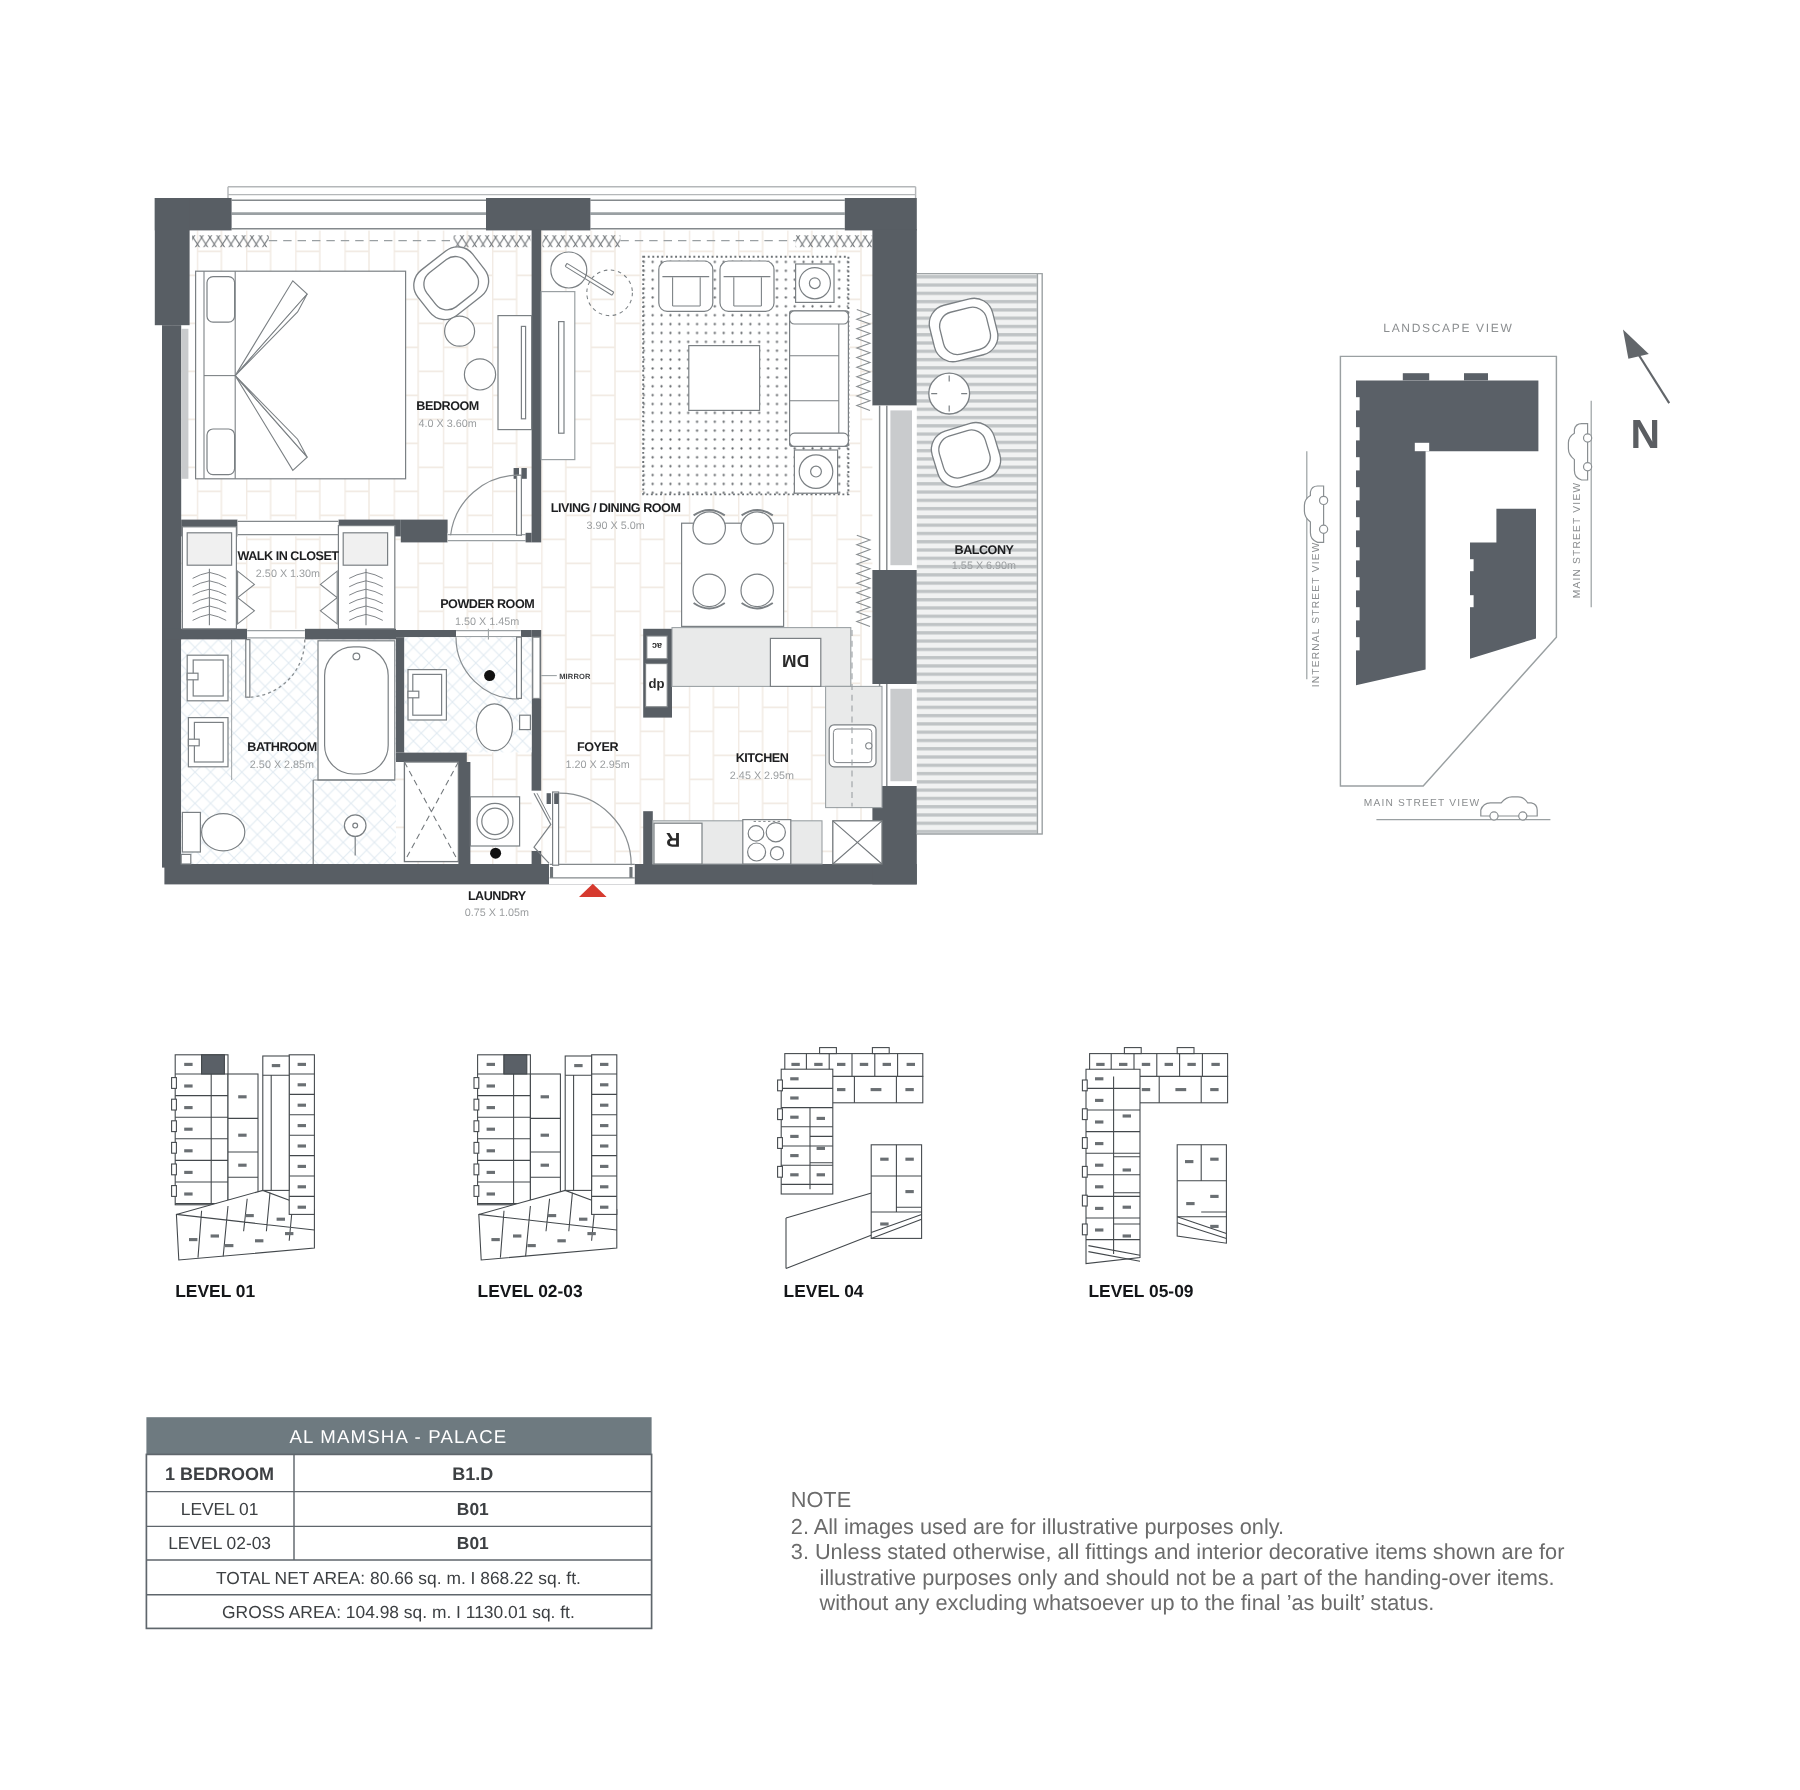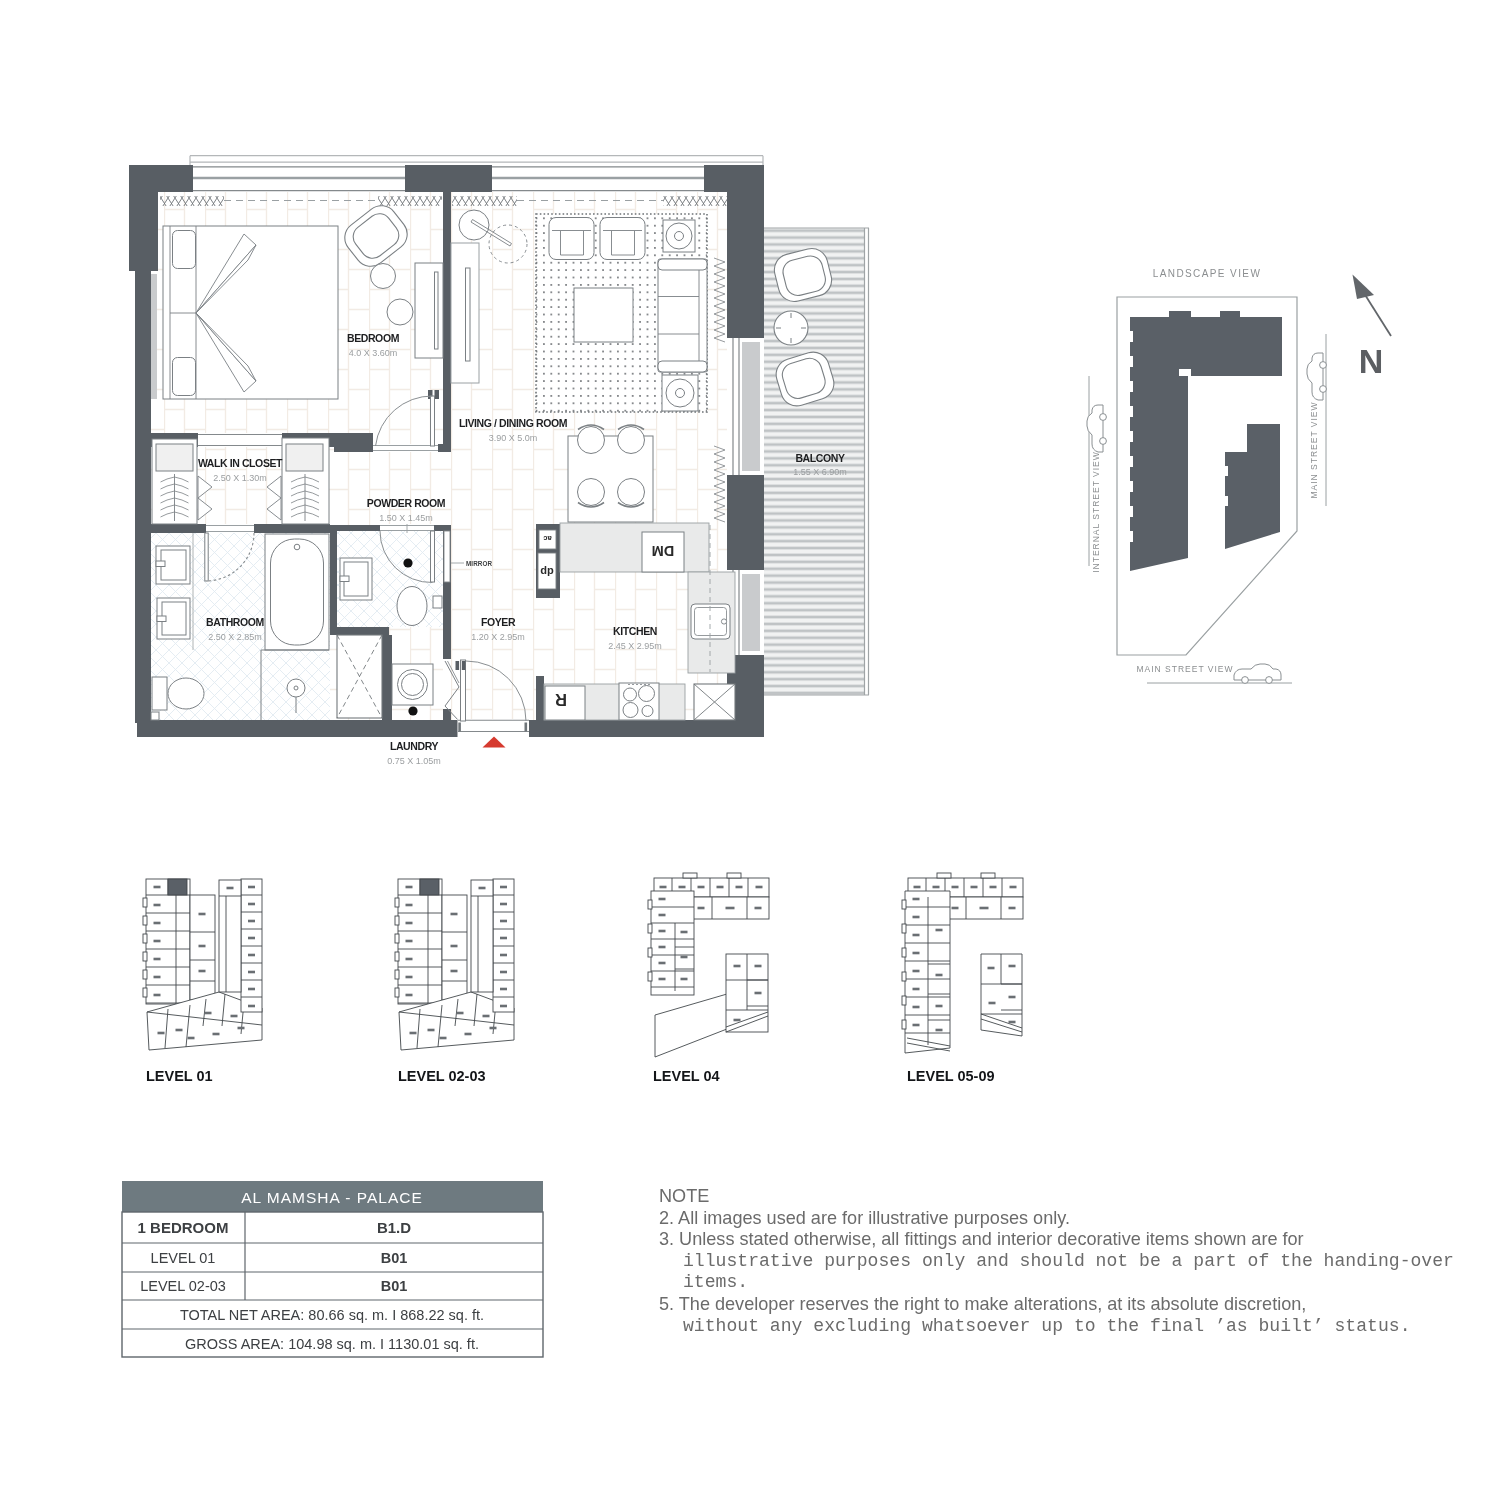--- a/index.html
+++ b/index.html
@@ -1,20 +1,20 @@
 <!DOCTYPE html>
 <html><head>
 <meta charset="utf-8">
 <style>
   html,body{margin:0;padding:0;background:#fff;}
   #page{position:relative;width:1500px;height:1492px;background:#fff;overflow:hidden;
         font-family:"Liberation Sans", sans-serif;}
   svg text{font-family:"Liberation Sans", sans-serif;}
-  .note{position:absolute;left:659px;top:1186px;color:#6b6b6b;font-size:18.1px;line-height:21.6px;}
-  .note .c{margin-left:24px;font-family:Liberation Mono, monospace;}
+  .note{position:absolute;left:659px;top:1240px;color:#6b6b6b;font-size:18.1px;line-height:21.6px;}
+  .note .c{margin-left:24px;}
 </style>
 </head>
 <body>
 <div id="page">
 <svg width="1500" height="1492" viewBox="0 0 1500 1492">
 <defs>
   <pattern id="tile" width="41" height="40" patternUnits="userSpaceOnUse">
     <rect width="41" height="40" fill="#ffffff"></rect>
     <path d="M0.5,0 V40 M20.5,0 V40 M0,9.5 H20 M20,29.5 H41" stroke="#f2ebe4" stroke-width="1.3" fill="none"></path>
   </pattern>
@@ -751,16 +751,15 @@
   </g>
 </g>
 </svg>
 
 
 <div class="note">
   <div>NOTE</div>
   <div>2. All images used are for illustrative purposes only.</div>
   <div>3. Unless stated otherwise, all fittings and interior decorative items shown are for</div>
   <div class="c">illustrative purposes only and should not be a part of the handing-over items.</div>
-  <div>5. The developer reserves the right to make alterations, at its absolute discretion,</div>
   <div class="c">without any excluding whatsoever up to the final ’as built’ status.</div>
 </div>
 </div>
 
 </body></html>

